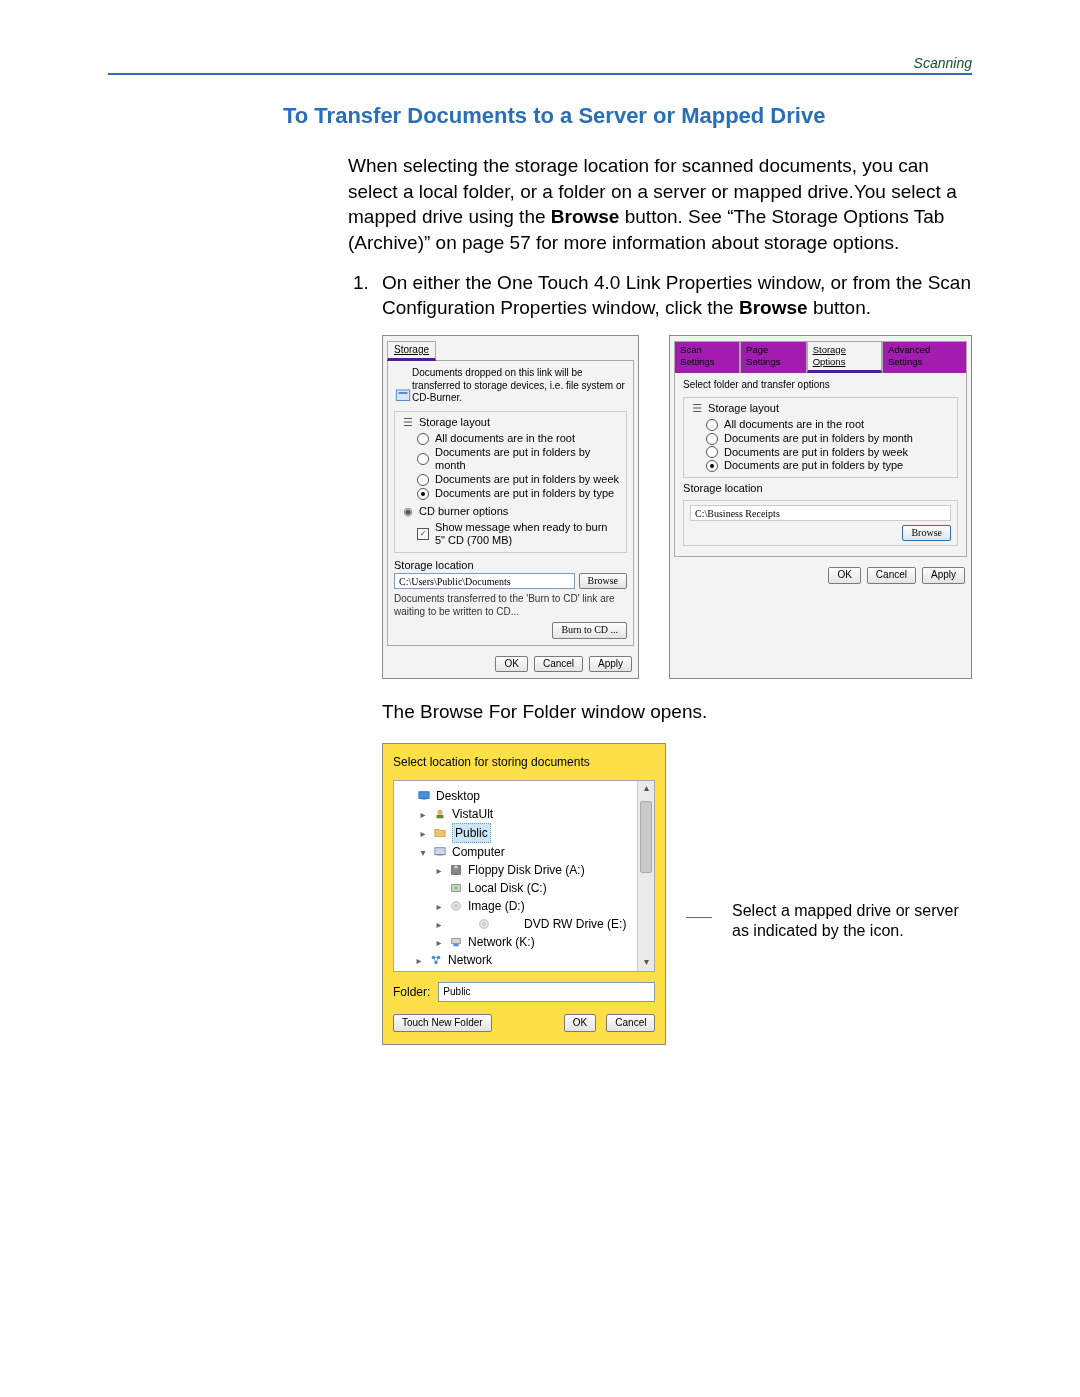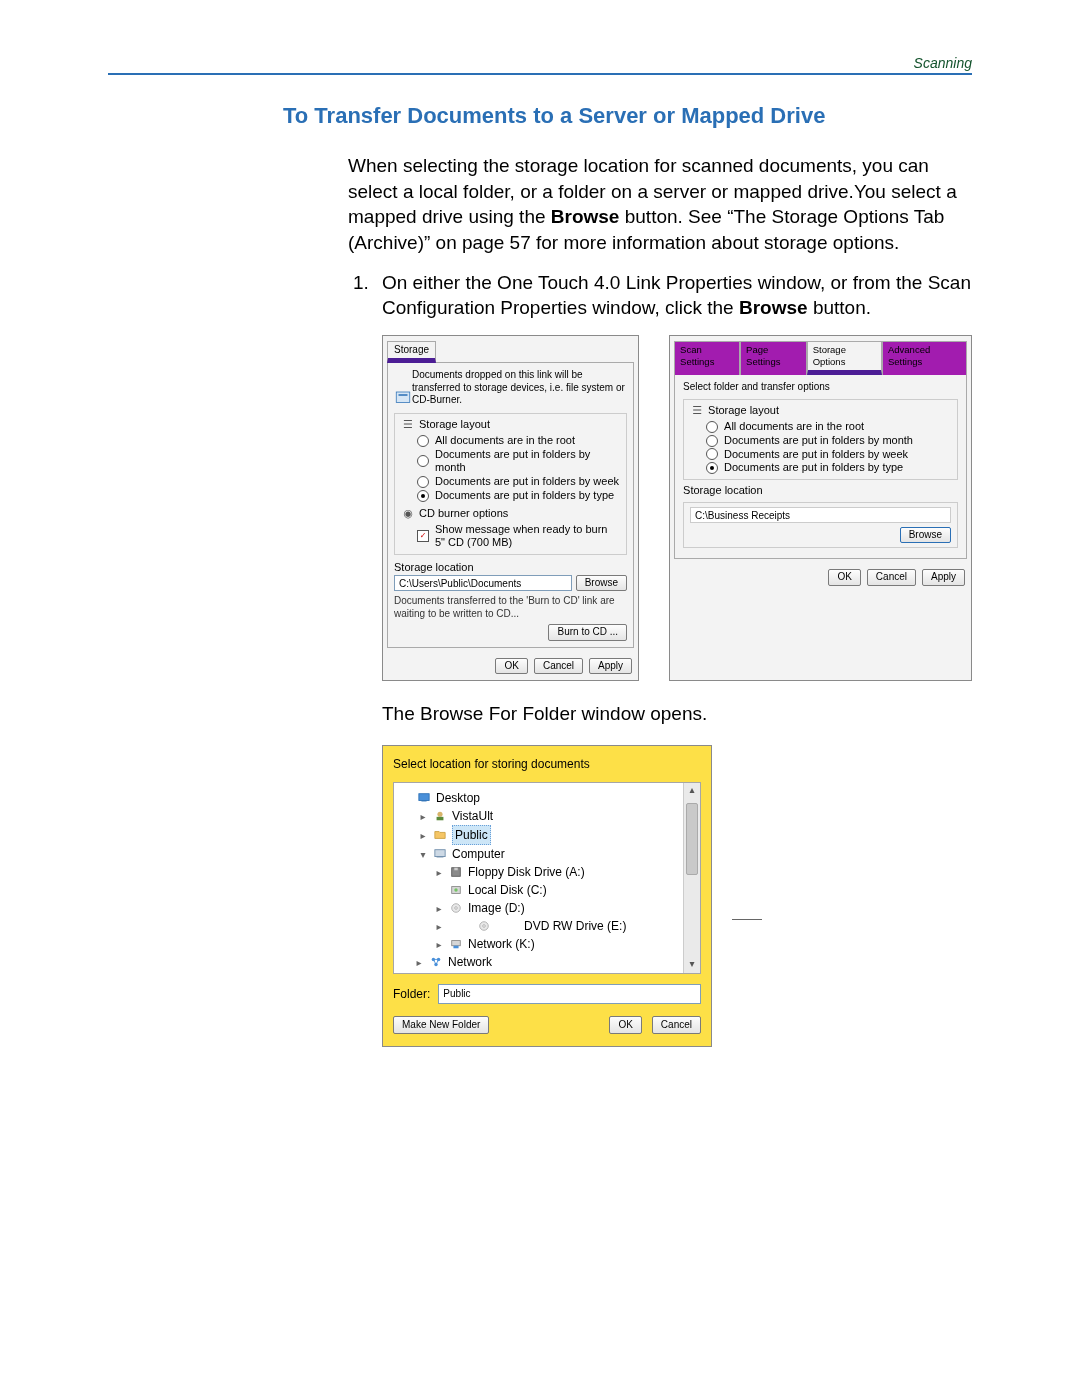--- a/index.html
+++ b/index.html
@@ -67,21 +67,21 @@
   .tab-strip { display: flex; padding: 4px 4px 0 4px; background:#f3f3f3; }
   .tab {
     border: 1px solid #aaa;
     border-bottom: none;
     padding: 2px 6px;
     background: #a21caf;
     font-size: 10px;
     position: relative;
     top: 1px;
   }
-  .tab.plain { background: #f3f3f3; border-bottom: 5px solid #4c1d95; }
+  .tab.plain { background: #f3f3f3; border-bottom: 3px solid #4c1d95; text-decoration: underline; }
   .tab-body {
     border: 1px solid #aaa;
     margin: 0 4px 4px 4px;
     background: #f3f3f3;
     padding: 6px;
   }
   .tb-row { display:flex; align-items:flex-end; gap:0; }
   .mini-icon {
     width: 18px; height: 18px; flex: 0 0 18px;
     display:flex; align-items:center; justify-content:center;
@@ -110,21 +110,21 @@
   .sub-label { padding-left: 2px; }
   .fld-label { margin-top:4px; }
   .textfield {
     border: 1px solid #7f9db9;
     background: #fff;
     padding: 2px 4px;
     font-size: 10px;
     height: 16px;
     box-sizing: border-box;
   }
-  .row-flex { display:flex; align-items:flex-start; gap:4px; }
+  .row-flex { display:flex; align-items:flex-start; gap:4px;font-family:Liberation Serif, serif; }
   .btn {
     border: 1px solid #7a7a7a;
     background: linear-gradient(#fdfdfd,#e4e4e4);
     padding: 1px 8px;
     font-size: 10px;
     border-radius: 2px;
     white-space: nowrap;
   }
   .btn-row { display:flex; justify-content:flex-end; gap:6px; padding: 6px; }
   .note-text { font-size: 10px; color:#333; margin-top:4px; }
@@ -452,24 +452,25 @@
             <div class="scroll-arrow up">▴</div>
             <div class="scroll-thumb"></div>
             <div class="scroll-arrow down">▾</div>
           </div>
         </div>
         <div class="bf-row">
           <span>Folder:</span>
           <div class="textfield">Public</div>
         </div>
         <div class="bf-btnrow">
-          <div class="btn">Make New Folder</div>
+          <div class="btn">Touch New Folder</div>
           <div class="spacer"></div>
           <div class="btn">OK</div>
           <div class="btn">Cancel</div>
         </div>
       </div>
       <div class="callout-line"></div>
+      <div class="callout-text">Select a mapped drive or server as indicated by the icon.</div>
     </div>
 
   </div>
 
 </div>
 
 </body></html>

